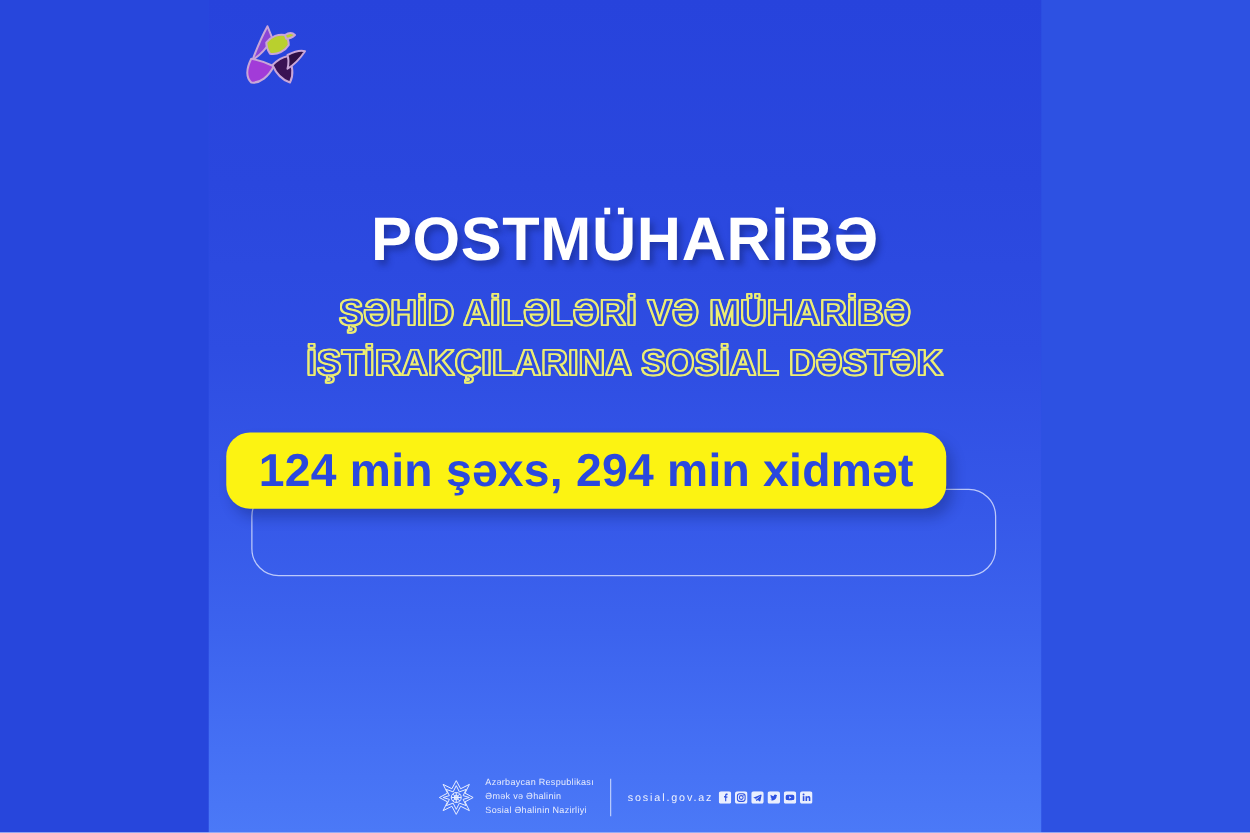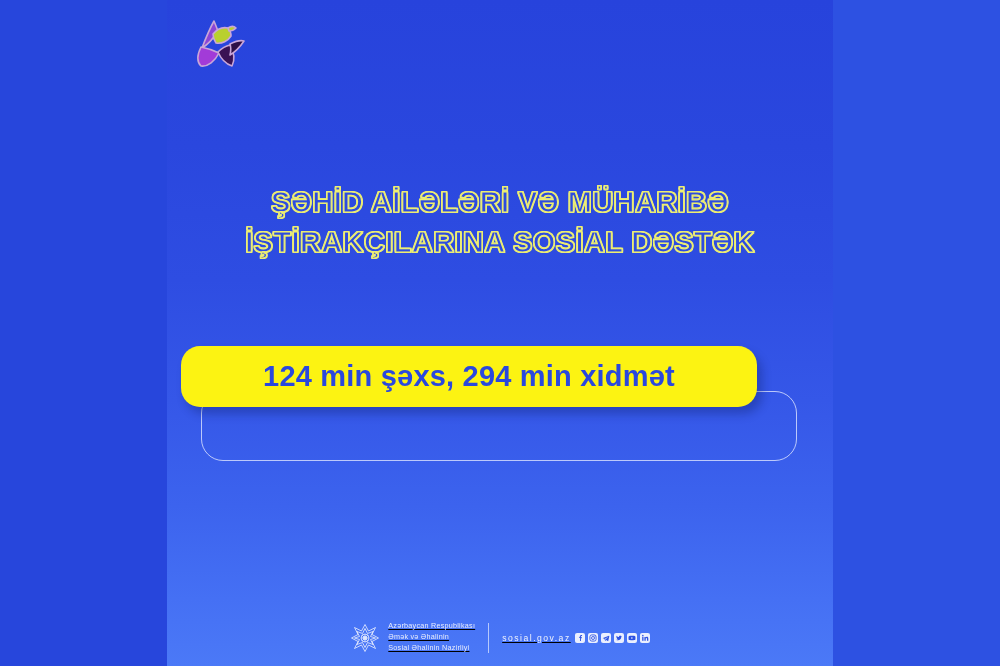--- a/index.html
+++ b/index.html
@@ -106,38 +106,37 @@
     width: 576px;
     height: 61px;
     background: #FCF312;
     border-radius: 19px;
     box-shadow: 5px 7px 10px rgba(10, 22, 85, 0.30);
     display: flex;
     align-items: center;
     justify-content: center;
   }
   #badge-text {
-    font-size: 29px;
+    font-size: 37px;
     font-weight: bold;
     color: #2A48DE;
     letter-spacing: 0.2px;
     white-space: nowrap;
   }
 
   
   #footer {
     position: absolute;
     left: 0;
     bottom: 12px;
     width: 666px;
     display: flex;
     align-items: center;
     justify-content: center;
     gap: 0;
-    text-decoration: underline;
   }
   #ministry-group {
     display: flex;
     align-items: center;
     gap: 8px;
   }
   #ministry-emblem { width: 30px; height: 30px; flex: none; }
   #ministry-lines {
     font-size: 7.2px;
     line-height: 1.52;
@@ -178,20 +177,21 @@
           <path d="M14 33 C10 41 10 48 14 52 C21 53 28 47 32 39 C26 36 19 34 14 33 Z" fill="#A23BD8"></path>
           <path d="M31 38 C34 45 39 50 45 52 C48 46 47 38 43 31 C38 32 34 35 31 38 Z" fill="#3A1254"></path>
           <path d="M43 30 C49 27 54 26 57 27 C53 33 48 38 43 41 C44 37 44 33 43 30 Z" fill="#2E0F44"></path>
           <path d="M26 20 C30 15 36 13 41 14 C43 16 44 19 44 22 C41 27 35 30 29 29 C27 26 26 23 26 20 Z" fill="#B9D02E"></path>
           <path d="M41 14 C44 12 47 12 49 14 C47 16 44 17 42 17 Z" fill="#B9D02E"></path>
         </g>
       </svg>
     </div>
 
     <div id="headline-block">
+      <div id="main-title">POSTMÜHARİBƏ</div>
       <div id="subtitle-1" class="subtitle-line">ŞƏHİD AİLƏLƏRİ VƏ MÜHARİBƏ</div>
       <div id="subtitle-2" class="subtitle-line">İŞTİRAKÇILARINA SOSİAL DƏSTƏK</div>
 
       <div id="badge-outline"></div>
       <div id="badge-chip">
         <span id="badge-text">124 min şəxs, 294 min xidmət</span>
       </div>
     </div>
 
     <div id="footer">

